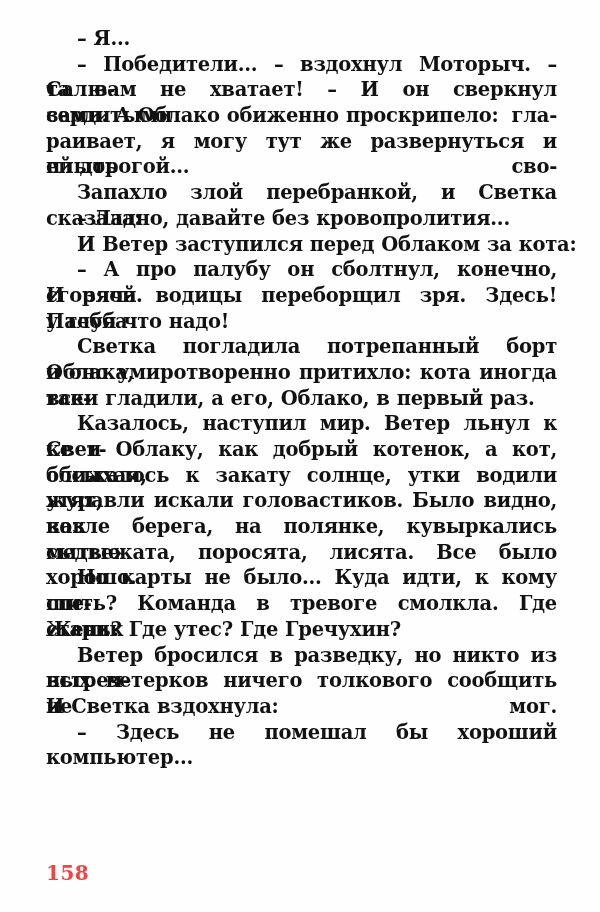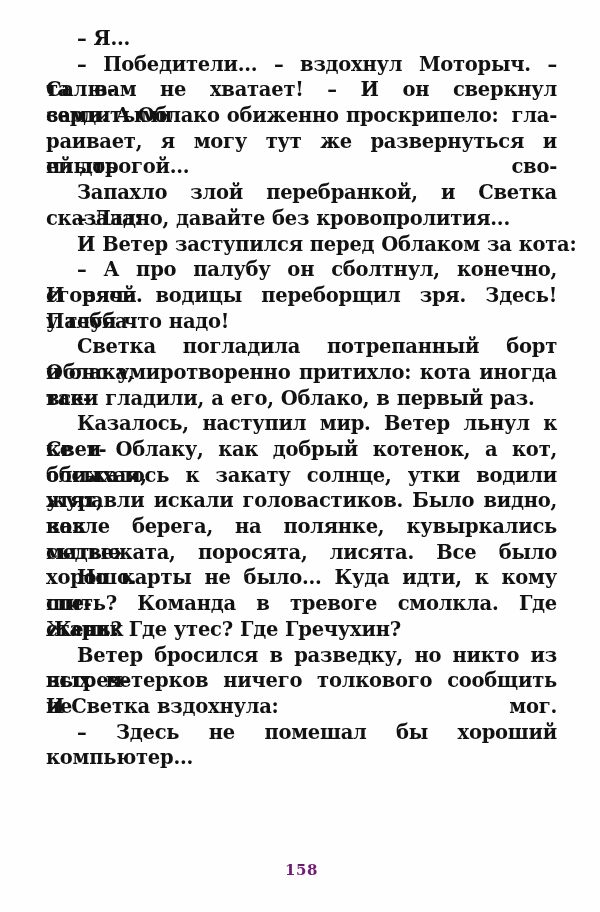--- a/index.html
+++ b/index.html
@@ -47,24 +47,23 @@
     text-align: left;
   }
   .line.indent {
     text-indent: 31px;
   }
   .page-number {
     position: absolute;
     top: 861px;
     left: 46px;
     width: 511px;
-    text-align: center;
-    font-size: 15px;
+    font-size: 20px;
     font-weight: 700;
-    color: #701a75;
+    color: #ef4444;
     letter-spacing: 0.5px;
   }
 </style>
 </head>
 <body>
 
 <div class="page">
   <div class="text-block">
       <div class="line left indent">– Я...</div>
       <div class="line justify indent">– Победители... – вздохнул Моторыч. – Салю-</div>

